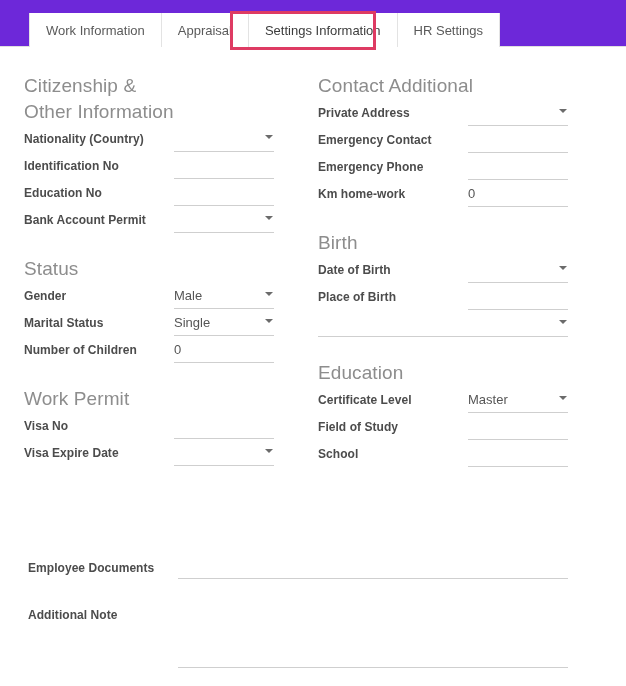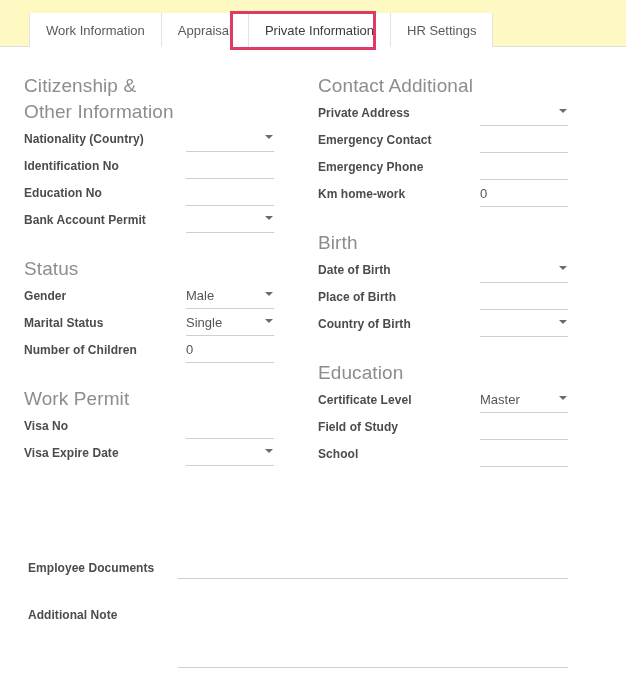--- a/index.html
+++ b/index.html
@@ -9,21 +9,21 @@
     background: #ffffff;
     font-family: "Liberation Sans", sans-serif;
     -webkit-font-smoothing: antialiased;
   }
   #app { position: relative; width: 626px; height: 686px; overflow: hidden; background:#fff; }
 
   
   .tabbar {
     position: absolute; left: 0; top: 0; width: 626px; height: 47px;
     border-bottom: 1px solid #dfdfdf;
-    background: #fef9c3;
+    background: #6d28d9;
   }
   .tabs { position:absolute; left: 29px; top: 13px; display: flex; align-items: stretch; height: 34px; }
   .tab {
     display: flex; align-items: center; justify-content: center;
     padding: 0 16px;
     font-size: 13px; color: #5a5a5a;
     background: #fff;
     border-left: 1px solid #e3e3e3;
     white-space: nowrap;
     line-height: 1;
@@ -49,21 +49,21 @@
 
   .group { margin-bottom: 20px; }
   .group-title {
     font-size: 19px; font-weight: 400; color: #8d8d8d;
     line-height: 26px; letter-spacing: 0.1px;
     max-width: 150px;
     margin: 0 0 3px 0;
   }
   .group-title.wide { max-width: 250px; }
 
-  .field { display: flex; align-items: flex-start; height: 27px; gap: 12px; }
+  .field { display: flex; align-items: flex-start; height: 27px; }
   .flabel {
     width: 150px; flex: 0 0 150px;
     font-size: 12px; font-weight: bold; color: #4c4c4c;
     line-height: 18px; padding-top: 2px;
     letter-spacing: 0.05px;
   }
   .fctl { flex: 1 1 auto; position: relative; height: 26px; }
   .fline {
     position: absolute; left: 0; right: 0; bottom: 2px;
     border-bottom: 1px solid #cfcfcf; height: 0;
@@ -100,21 +100,21 @@
 
   <div class="tabbar">
     <div class="tabs">
       <div class="tab">
         <span>Work Information</span>
       </div>
       <div class="tab">
         <span>Appraisal</span>
       </div>
       <div class="tab active">
-        <span>Private Information</span>
+        <span>Settings Information</span>
       </div>
       <div class="tab">
         <span>HR Settings</span>
       </div>
     </div>
     <div class="tab-highlight" style="border-color: rgb(222, 59, 99);"></div>
   </div>
 
   <div class="sheet">
     <div class="cols">
@@ -266,21 +266,20 @@
 
           <div class="field">
             <div class="flabel">Place of Birth</div>
             <div class="fctl">
               <span class="fvalue"></span>
               <span class="fline"></span>
             </div>
           </div>
 
           <div class="field">
-            <div class="flabel">Country of Birth</div>
             <div class="fctl">
               <span class="fvalue"></span>
               <span class="caret"></span>
               <span class="fline"></span>
             </div>
           </div>
         </div>
 
         <div class="group">
           <div class="group-title">Education</div>

